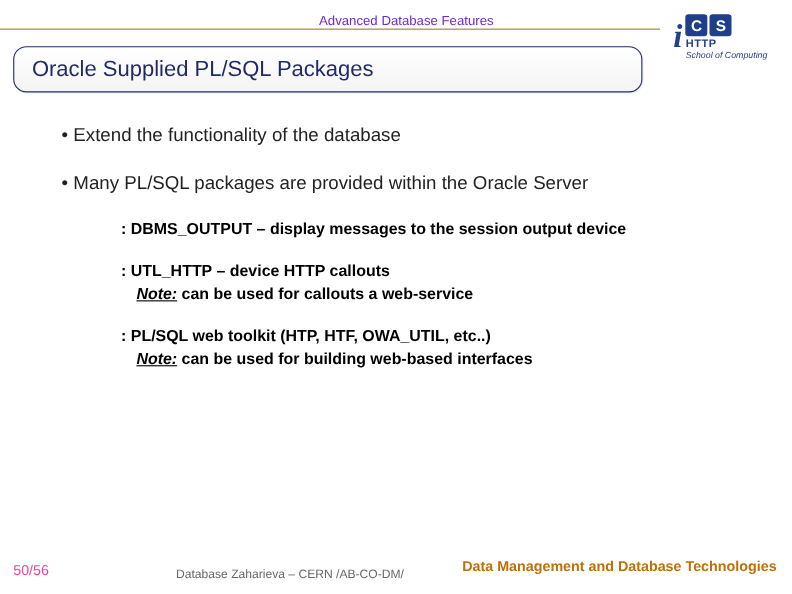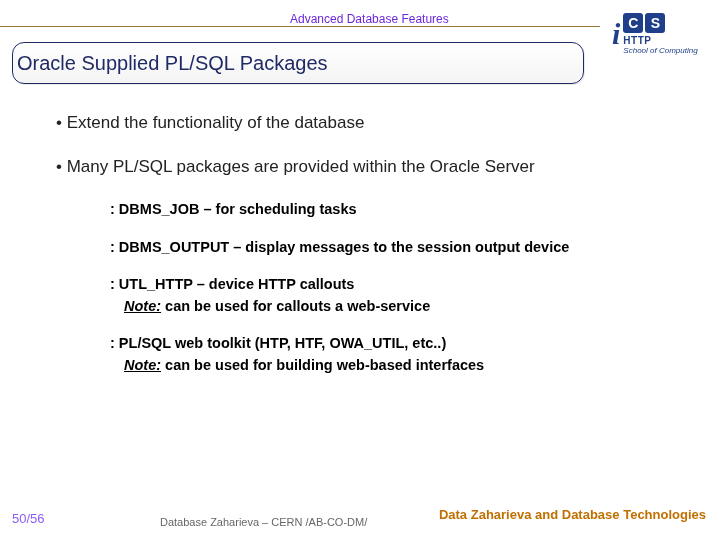--- a/index.html
+++ b/index.html
@@ -71,21 +71,21 @@
     position: absolute;
     top: 42px;
     left: 12px;
     width: 572px;
     height: 42px;
     border: 1px solid #1f2a64;
     border-radius: 12px;
     background: linear-gradient(#ffffff, #f4f4f4);
     display: flex;
     align-items: center;
-    padding-left: 4px;
+    padding-left: 16px;
     box-shadow: 1px 1px 0 rgba(0,0,0,0.08);
   }
   .title-pill span {
     font-size: 20px;
     color: #202a66;
   }
   .content {
     position: absolute;
     top: 112px;
     left: 56px;
@@ -128,21 +128,21 @@
     bottom: 10px;
     left: 0;
     right: 0;
     height: 28px;
   }
   .page-num {
     position: absolute;
     left: 12px;
     bottom: 4px;
     font-size: 13px;
-    color: #8b5cf6;
+    color: #ec4899;
   }
   .footer-center {
     position: absolute;
     left: 160px;
     bottom: 2px;
     font-size: 11px;
     color: #676767;
   }
   .footer-right {
     position: absolute;
@@ -174,37 +174,34 @@
 <div class="title-pill">
   <span>Oracle Supplied PL/SQL Packages</span>
 </div>
 
 <div class="content">
   <div class="bullet">Extend the functionality of the database</div>
   <div class="bullet">Many PL/SQL packages are provided within the Oracle Server</div>
 
   <div class="sub-list">
     <div class="sub">
-      <span class="lead"><span class="pkg">DBMS_JOB</span><span class="desc"> – for scheduling tasks</span></span>
-    </div>
-    <div class="sub">
       <span class="lead"><span class="pkg">DBMS_OUTPUT</span><span class="desc"> – display messages to the session output device</span></span>
     </div>
     <div class="sub">
       <span class="lead"><span class="pkg">UTL_HTTP</span><span class="desc"> – device HTTP callouts</span></span>
       <div class="note-line">
         <span class="note-label">Note:</span><span>  can be used for callouts a web-service</span>
       </div>
     </div>
     <div class="sub">
       <span class="lead"><span class="pkg">PL/SQL web toolkit (HTP, HTF, OWA_UTIL, etc..)</span><span class="desc"></span></span>
       <div class="note-line">
         <span class="note-label">Note:</span><span> can be used for building web-based interfaces</span>
       </div>
     </div>
   </div>
 </div>
 
 <div class="footer">
   <div class="page-num">50/56</div>
   <div class="footer-center">Database Zaharieva – CERN /AB-CO-DM/</div>
-  <div class="footer-right">Data Zaharieva and Database Technologies</div>
+  <div class="footer-right">Data Management and Database Technologies</div>
 </div>
 
 </body></html>

